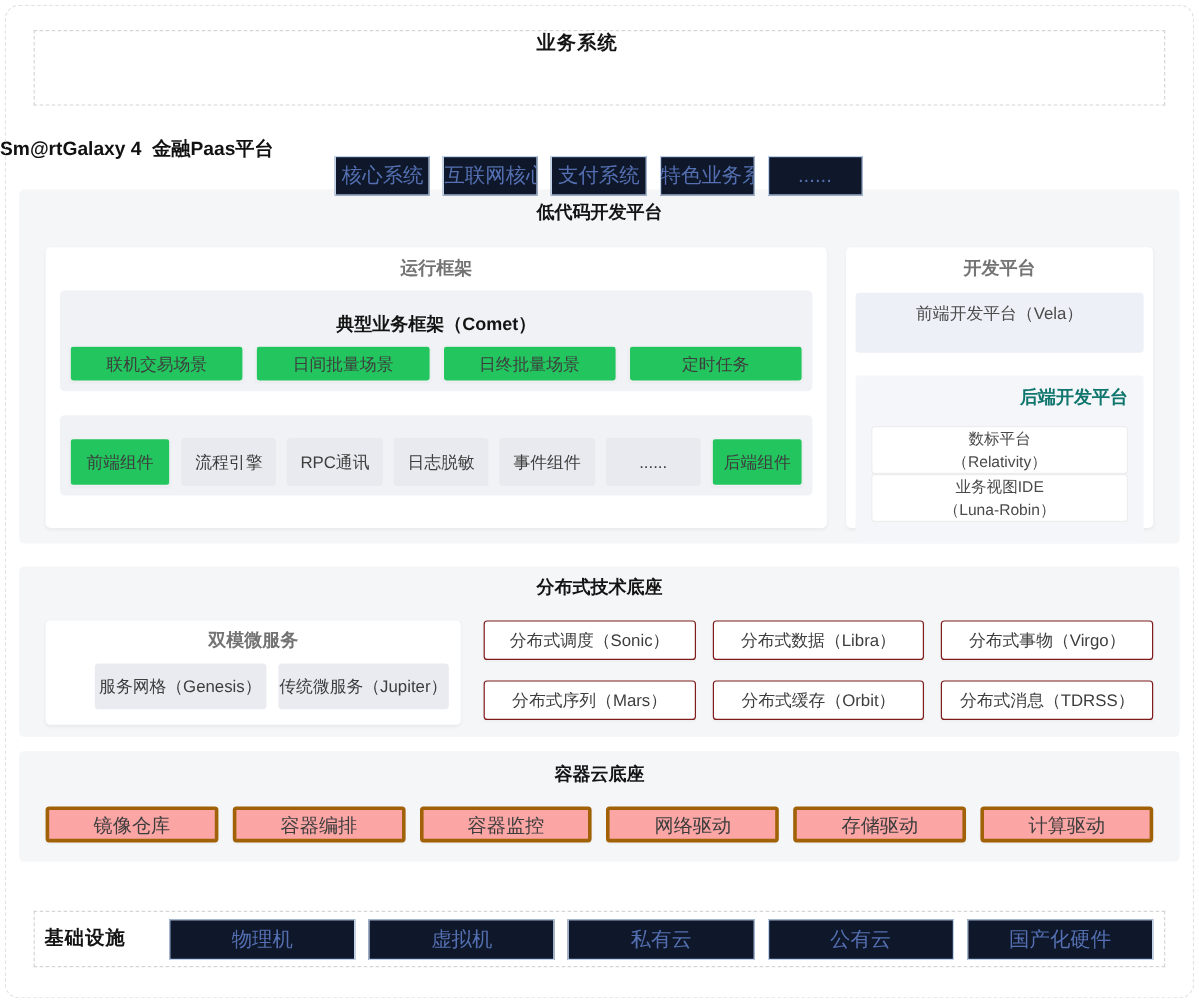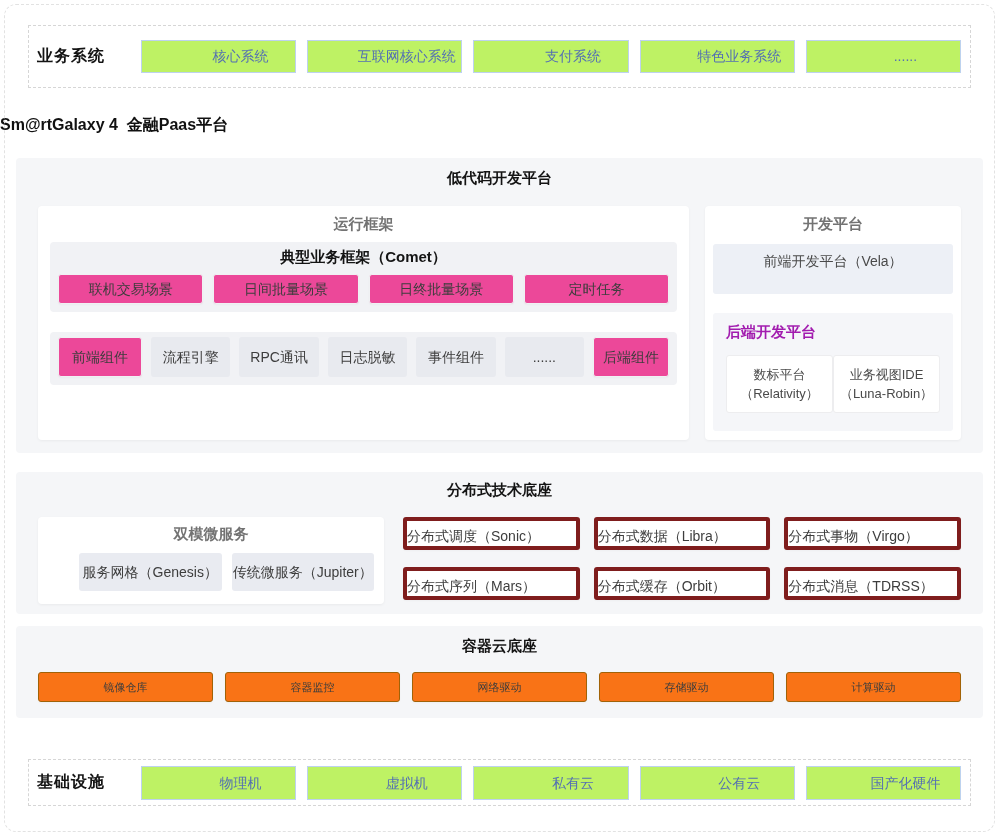--- a/index.html
+++ b/index.html
@@ -19,35 +19,35 @@
   }
 
   
   .dashed-row {
     margin: 0 28px;
     border: 1px dashed #d6d6d6;
     display: flex; align-items: center;
     padding: 0 9px 0 8px;
     background: #fff;
   }
-  .biz-row { margin-top: 25px; height: 63px; }
+  .biz-row { margin-top: 25px; height: 63px; flex-direction: column; }
   .infra-row { margin-top: 41px; height: 47px; }
   .row-label {
     width: 104px; flex: 0 0 104px;
     font-size: 16px; font-weight: bold; color: #141414;
     letter-spacing: 1px;
   }
   .btn-strip { flex: 1; display: flex; gap: 11px; }
   .blue-btn {
     flex: 1; height: 33px; line-height: 31px;
-    background: #bef264;
+    background: #0f172a;
     border: 1px solid #bdd2ee;
     color: #5470b2;
-    font-size: 14px; text-align: center;
-    white-space: nowrap; overflow: hidden; padding-left: 44px;
+    font-size: 17px; text-align: center;
+    white-space: nowrap; overflow: hidden;
   }
   .infra-row .blue-btn { height: 34px; line-height: 32px; }
 
   
   .main-title {
     margin: 26px 0 22px;
     height: 22px; line-height: 22px;
     text-align: left;
     font-size: 16px; font-weight: bold; color: #111;
   }
@@ -77,31 +77,31 @@
     line-height: 20px;
   }
 
   
   .cards-row { display: flex; gap: 16px; margin-top: 18px; height: 234px; }
   .card-runtime { flex: 1; padding: 8px 12px 12px; }
   .card-dev { flex: 0 0 256px; padding: 8px 8px 12px; }
 
   .subpanel {
     background: #f1f2f5; border-radius: 4px;
-    padding: 5px 8px 8px;
+    padding: 19px 8px 8px;
   }
   .subpanel-title {
     text-align: center; font-size: 15px; font-weight: bold; color: #141414;
     line-height: 20px; padding-bottom: 7px;
   }
   .comet { margin-top: 8px; }
   .solar { margin-top: 20px; }
   .tile-row { display: flex; gap: 10px; }
   .white-tile {
-    flex: 1; background: #ec4899;
+    flex: 1; background: #22c55e;
     border: 1px solid #f0f1f3; border-radius: 3px;
     height: 30px; line-height: 28px;
     text-align: center; font-size: 14px; color: #3d3d3d;
     box-shadow: 0 1px 2px rgba(0,0,0,0.03);
     white-space: nowrap; overflow: hidden;
   }
   .solar-row { display: flex; gap: 9px; }
   .solar-row .white-tile { height: 40px; line-height: 38px; }
   .solar-front { flex: 0 0 84px; }
   .solar-back  { flex: 0 0 76px; }
@@ -117,24 +117,24 @@
     background: #edf0f6; border-radius: 3px;
     height: 50px; line-height: 34px;
     text-align: center; font-size: 14px; color: #4a4a4a;
   }
   .backend-panel {
     margin-top: 19px;
     background: #f5f6f9; border-radius: 3px;
     padding: 9px 13px 18px;
   }
   .backend-title {
-    text-align: left; font-size: 15px; font-weight: bold; color: #a21caf;
+    text-align: right; font-size: 15px; font-weight: bold; color: #0f766e;
     line-height: 20px; padding-bottom: 13px;
   }
-  .backend-boxes { display: flex; gap: 0; }
+  .backend-boxes { display: flex; gap: 0; flex-direction: column; }
   .backend-box {
     flex: 1; background: #fff;
     border: 1px solid #ededef; border-radius: 3px;
     height: 58px;
     display: flex; flex-direction: column; justify-content: center;
     text-align: center; font-size: 13px; color: #4a4a4a; line-height: 19px;
     white-space: nowrap; overflow: hidden;
   }
 
   
@@ -148,34 +148,34 @@
     white-space: nowrap; overflow: hidden;
   }
   .dist-grid {
     flex: 1;
     display: grid; grid-template-columns: repeat(3, 1fr);
     column-gap: 14px; row-gap: 17px;
     align-content: start;
   }
   .dist-box {
     background: #fff; border-radius: 3px;
-    border: 4px solid #7f1d1d;
+    border: 1px solid #7f1d1d;
     height: 33px; line-height: 31px;
-    text-align: left; font-size: 14px; color: #3d3d3d;
+    text-align: center; font-size: 14px; color: #3d3d3d;
     box-shadow: 0 1px 2px rgba(0,0,0,0.03);
     white-space: nowrap; overflow: hidden;
   }
 
   
   .cloud-row { display: flex; gap: 12px; margin-top: 16px; }
   .cloud-box {
-    flex: 1; background: #f97316; border-radius: 3px;
-    border: 1px solid #a16207;
+    flex: 1; background: #fca5a5; border-radius: 3px;
+    border: 3px solid #a16207;
     height: 30px; line-height: 28px;
-    text-align: center; font-size: 11px; color: #3d3d3d;
+    text-align: center; font-size: 16px; color: #3d3d3d;
     box-shadow: 0 1px 2px rgba(0,0,0,0.03);
     white-space: nowrap; overflow: hidden;
   }
 </style>
 </head>
 <body>
 
 <div class="outer-border"></div>
 
 <div class="dashed-row biz-row">
@@ -263,20 +263,21 @@
       <div class="dist-box">分布式消息（TDRSS）</div>
     </div>
 
   </div>
 </div>
 
 <div class="section cloud">
   <div class="section-title">容器云底座</div>
   <div class="cloud-row">
     <div class="cloud-box">镜像仓库</div>
+    <div class="cloud-box">容器编排</div>
     <div class="cloud-box">容器监控</div>
     <div class="cloud-box">网络驱动</div>
     <div class="cloud-box">存储驱动</div>
     <div class="cloud-box">计算驱动</div>
   </div>
 </div>
 
 <div class="dashed-row infra-row">
   <div class="row-label">基础设施</div>
   <div class="btn-strip">

